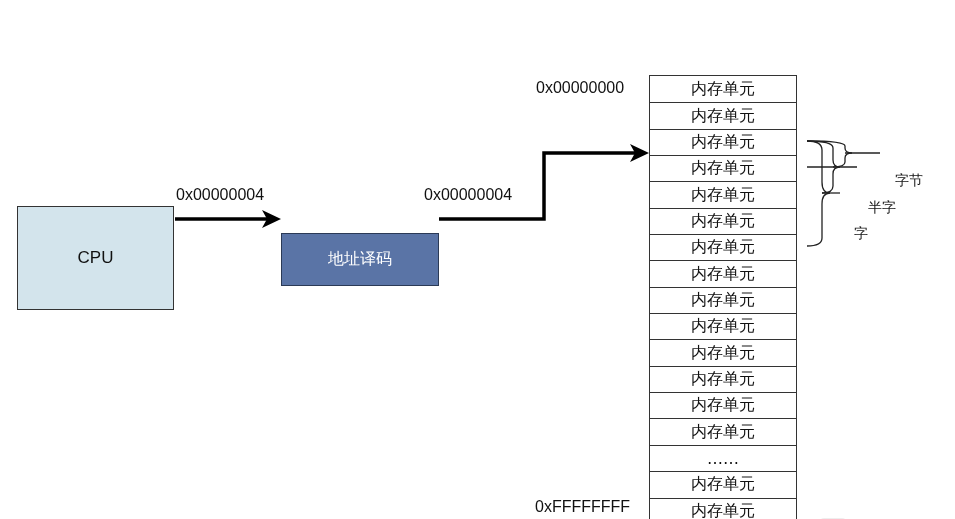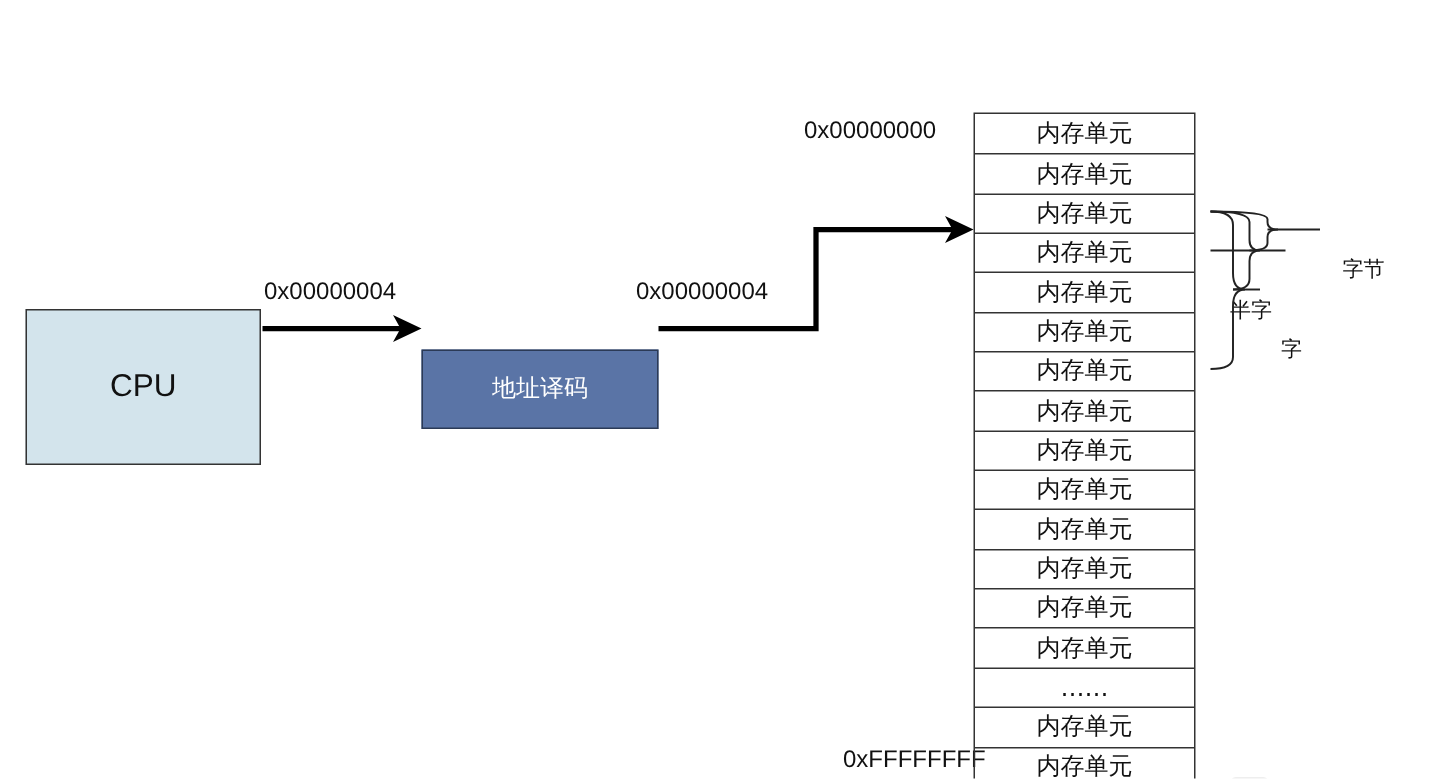--- a/index.html
+++ b/index.html
@@ -1,21 +1,21 @@
 <!DOCTYPE html>
 <html><head>
 <meta charset="utf-8">
 <style>
   html, body { margin:0; padding:0; background:#ffffff; }
   body { width:955px; height:519px; position:relative; overflow:hidden;
          font-family:"Liberation Sans","DejaVu Sans",sans-serif; color:#111; }
   .abs { position:absolute;margin-top:40px; }
   .cpu-box { left:17px; top:166px; width:157px; height:104px;
              background:#d3e4ec; border:1.5px solid #333; box-sizing:border-box;
-             display:flex; align-items:center; justify-content:center; font-size:21px; }
+             display:flex; align-items:center; justify-content:center; font-size:17px; }
   .decoder-box { left:281px; top:193px; width:158px; height:53px;
                  background:#5a74a6; border:1.5px solid #2b3a56; box-sizing:border-box;
                  display:flex; align-items:center; justify-content:center;
                  color:#ffffff; font-size:16px; font-family:"DejaVu Sans",sans-serif; }
   .addr-label { font-size:16px; white-space:nowrap; line-height:18px; }
   .mem-col { left:649px; top:35px; width:148px; border:1.5px solid #333; box-sizing:border-box; }
   .mem-row { height:26.35px; border-top:1.3px solid #333; box-sizing:border-box;
              display:flex; align-items:center; justify-content:center;
              font-size:16px; font-family:"DejaVu Sans",sans-serif; }
   .mem-row:first-child { border-top:none; }
@@ -31,21 +31,21 @@
   <span>CPU</span>
 </div>
 <div class="abs addr-label" style="left:176px; top:146px;">0x00000004</div>
 
 <div class="abs decoder-box">
   <span>地址译码</span>
 </div>
 <div class="abs addr-label" style="left:424px; top:146px;">0x00000004</div>
 
 <div class="abs addr-label" style="left:536px; top:39px;">0x00000000</div>
-<div class="abs addr-label" style="left:562px; top:458px;">0xFFFFFFFF</div>
+<div class="abs addr-label" style="left:535px; top:458px;">0xFFFFFFFF</div>
 
 <div class="abs mem-col" id="memcol">
     <div class="mem-row">内存单元</div>
     <div class="mem-row">内存单元</div>
     <div class="mem-row">内存单元</div>
     <div class="mem-row">内存单元</div>
     <div class="mem-row">内存单元</div>
     <div class="mem-row">内存单元</div>
     <div class="mem-row">内存单元</div>
     <div class="mem-row">内存单元</div>
@@ -54,21 +54,21 @@
     <div class="mem-row">内存单元</div>
     <div class="mem-row">内存单元</div>
     <div class="mem-row">内存单元</div>
     <div class="mem-row">内存单元</div>
     <div class="mem-row">……</div>
     <div class="mem-row">内存单元</div>
     <div class="mem-row">内存单元</div>
   </div>
 
 <div class="abs unit-label" style="left:895px; top:131px;">字节</div>
-<div class="abs unit-label" style="left:820px; top:158px;">半字</div>
+<div class="abs unit-label" style="left:868px; top:158px;">半字</div>
 <div class="abs unit-label" style="left:854px; top:184px;">字</div>
 
 <svg class="overlay" viewBox="0 0 955 519">
   <defs>
     <marker id="arr" markerWidth="10" markerHeight="10" refX="9" refY="5" orient="auto" markerUnits="userSpaceOnUse">
       <path d="M0,0 L10,5 L0,10 L3,5 Z" fill="#000"></path>
     </marker>
   </defs>
   <g>
     <line x1="175" y1="219" x2="268" y2="219" stroke="#000" stroke-width="3.5"></line>

